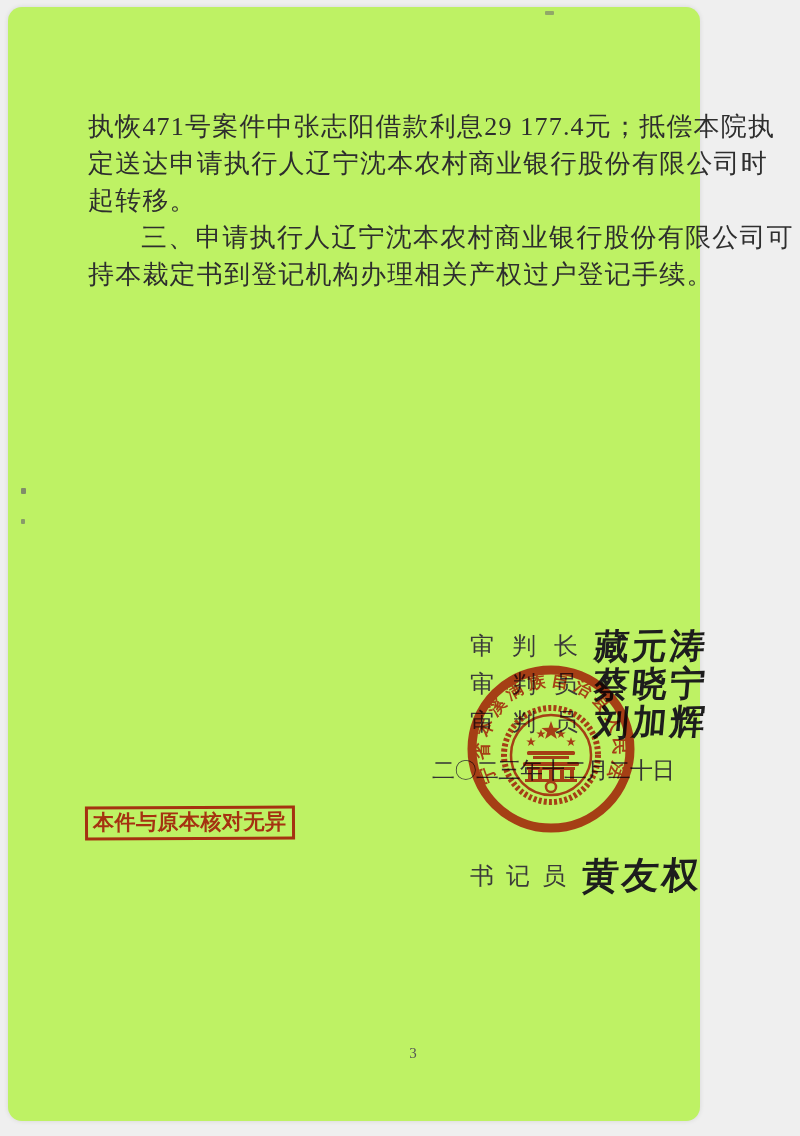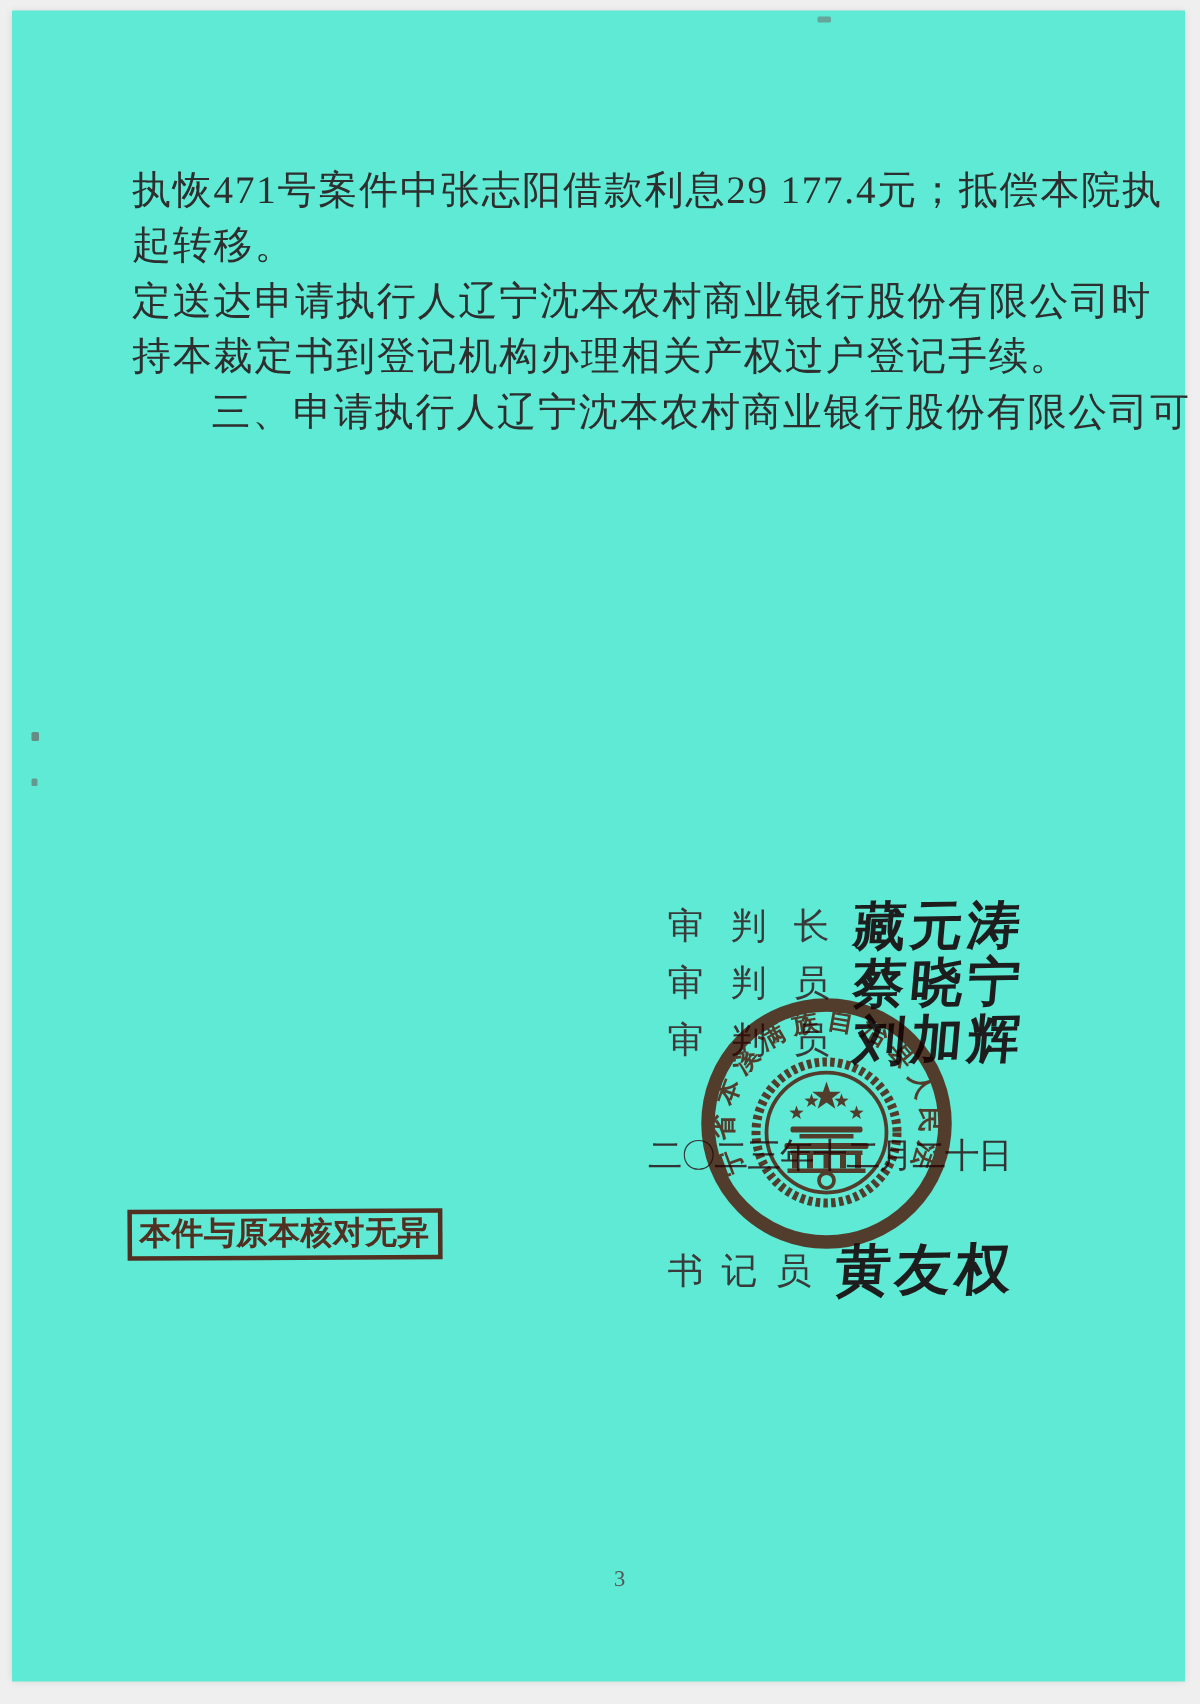--- a/index.html
+++ b/index.html
@@ -6,47 +6,49 @@
   html, body { width: 800px; height: 1136px; }
   body {
     background: #efefef;
     font-family: "Liberation Serif", "DejaVu Serif", serif;
     position: relative;
     overflow: hidden;
   }
   .page {
     position: absolute;
     left: 8px; top: 7px;
-    width: 782px; height: 1114px;
-    background: #5eead4;
+    width: 692px; height: 1114px;
+    background: #bef264;
     box-shadow: 0 0 5px rgba(0,0,0,0.10);
+    border-radius: 14px;
   }
   
   .body-text {
     position: absolute;
     left: 80px; top: 101px;
     width: 632px;
     color: #2e2e2e;
   }
   .line {
     height: 37px;
     line-height: 37px;
     font-size: 26px;
     letter-spacing: 1.2px;
     white-space: nowrap;
   }
   .line.indent { padding-left: 53px; }
   
   .sig-row {
     position: absolute;
-    left: 437px;
+    left: 462px;
     height: 40px;
     display: flex;
     align-items: center;
     color: #2e2e2e;
+    margin-top: 29px;
   }
   .sig-role {
     display: inline-block;
     width: 108px;
     font-size: 24px;
     text-align: justify;
     text-align-last: justify;
     color: #3a3a3a;
   }
   .sig-name {
@@ -106,24 +108,24 @@
   .speck-left-1 { left: 13px;  top: 481px; width: 5px; height: 6px; opacity: .75; }
   .speck-left-2 { left: 13px;  top: 512px; width: 4px; height: 5px; opacity: .65; }
 </style>
 </head>
 <body>
 
 <div class="page">
 
   <div class="body-text">
     <div class="line">执恢471号案件中张志阳借款利息29 177.4元；抵偿本院执</div>
+    <div class="line">定送达申请执行人辽宁沈本农村商业银行股份有限公司时</div>
     <div class="line">起转移。</div>
-    <div class="line">定送达申请执行人辽宁沈本农村商业银行股份有限公司时</div>
+    <div class="line indent">三、申请执行人辽宁沈本农村商业银行股份有限公司可</div>
     <div class="line">持本裁定书到登记机构办理相关产权过户登记手续。</div>
-    <div class="line indent">三、申请执行人辽宁沈本农村商业银行股份有限公司可</div>
   </div>
 
   <div class="sig-row" style="top:590px">
     <span class="sig-role">审判长</span>
     <span class="sig-name">藏元涛</span>
   </div>
   <div class="sig-row" style="top:628px">
     <span class="sig-role">审判员</span>
     <span class="sig-name">蔡晓宁</span>
   </div>

